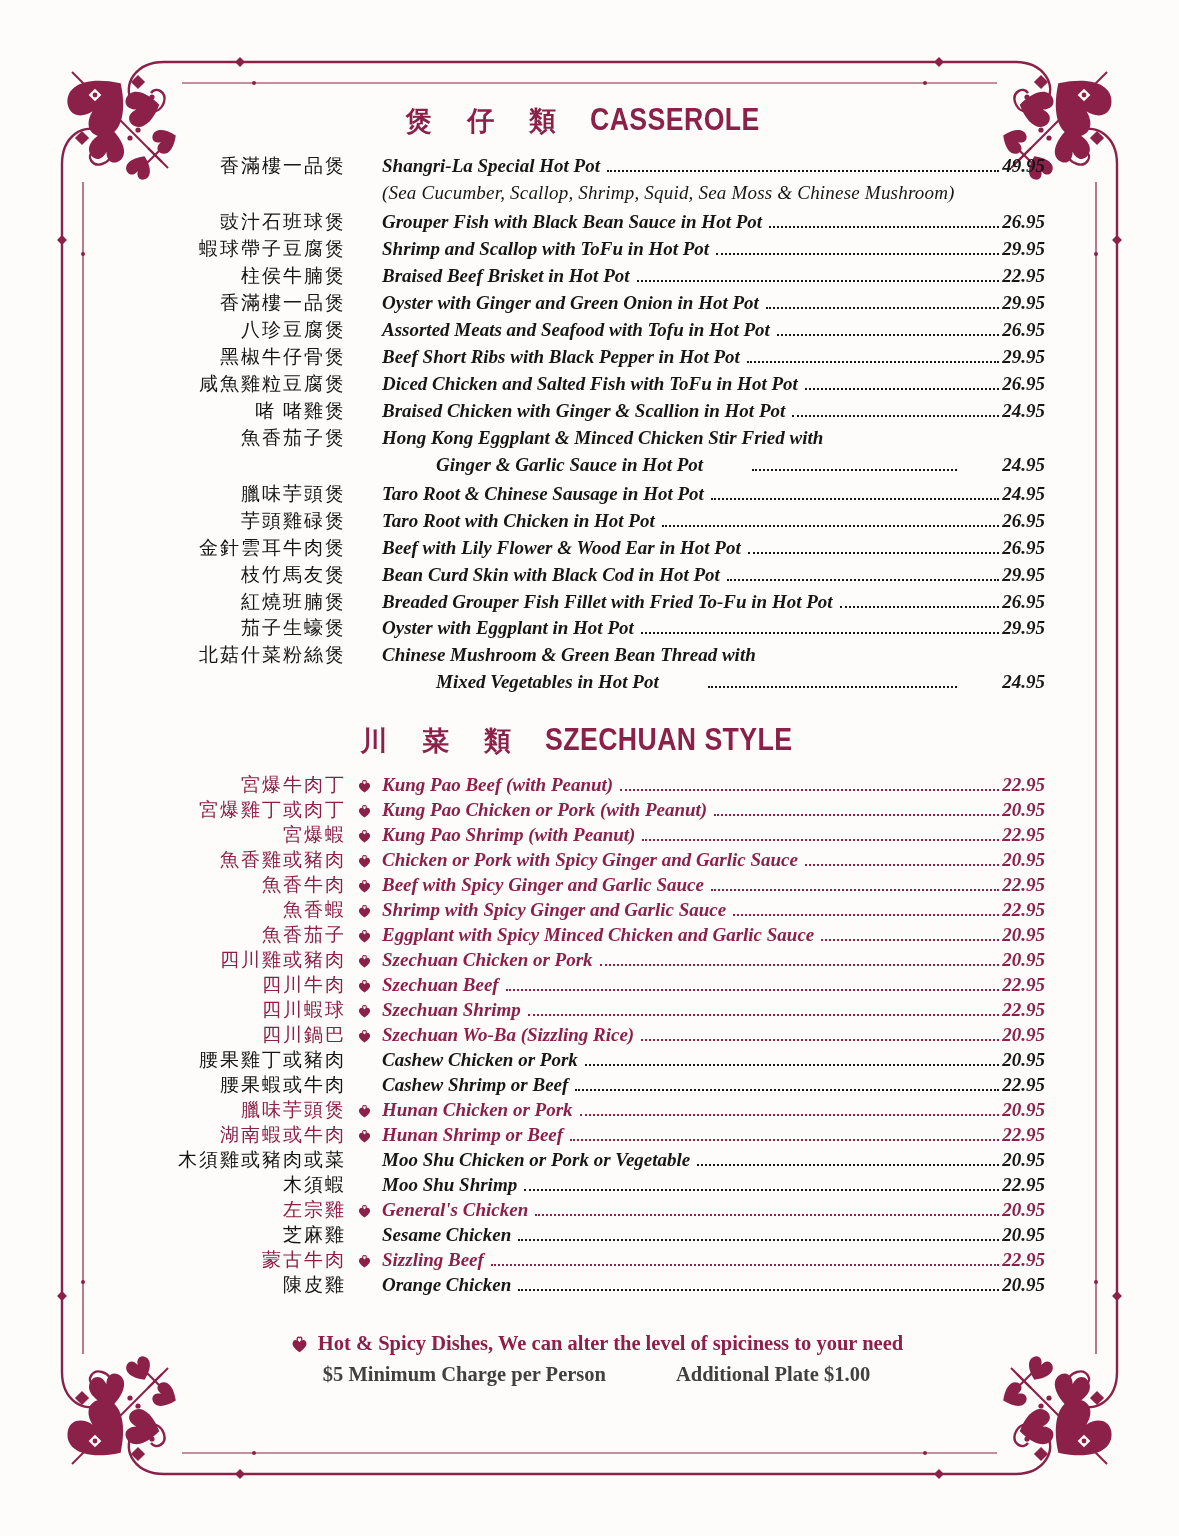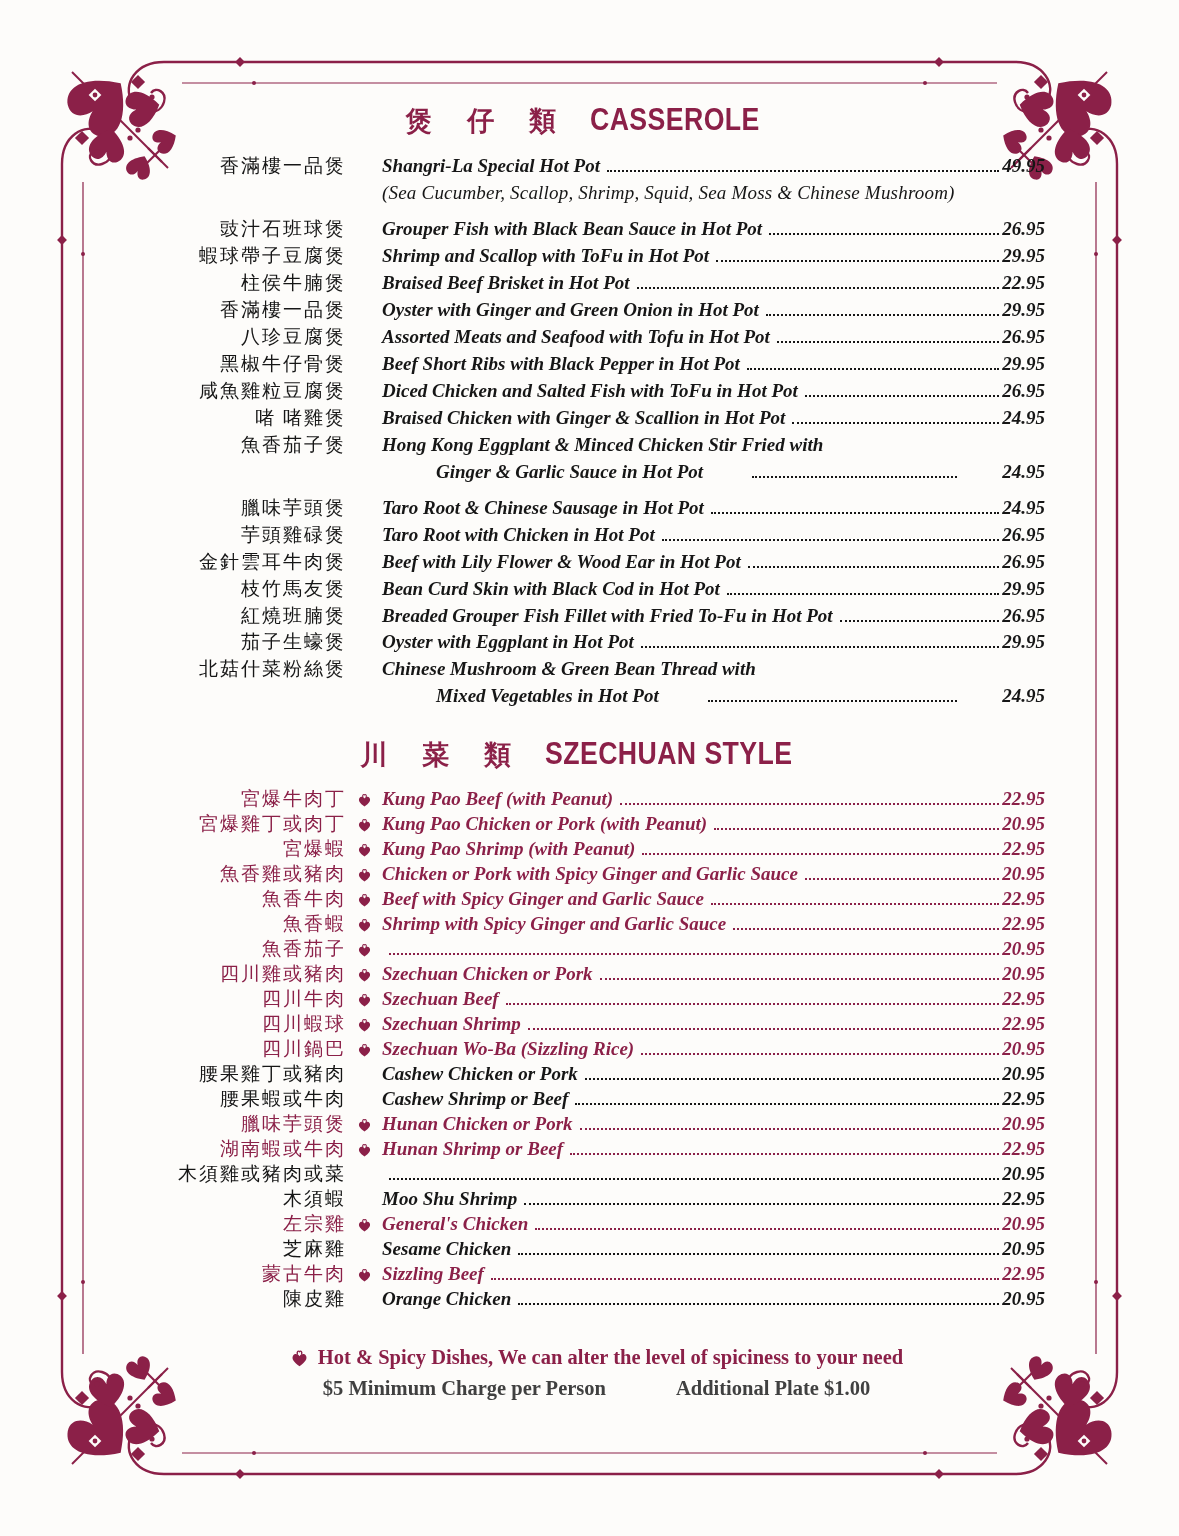--- a/index.html
+++ b/index.html
@@ -18,21 +18,21 @@
   .title-cn{font-size:27px;letter-spacing:14px;font-weight:bold;}
   .title-en{
     font-family:"Liberation Sans","DejaVu Sans",sans-serif;
     font-size:31px;letter-spacing:.5px;display:inline-block;
     transform:scaleX(.86);transform-origin:left center;
   }
   .items{display:block;}
   .row{display:flex;align-items:baseline;font-size:19px;font-weight:bold;}
   .casserole .row{line-height:1.42;}
   .szechuan  .row{line-height:1.315;}
-  .row.gap{margin-top:9px;}
+  .row.gap{margin-top:2px;}
   .row.spicy{color:#8b2048;}
   .cn{
     flex:none;width:198px;text-align:right;font-weight:normal;
     font-size:19px;letter-spacing:2px;white-space:nowrap;
   }
   .icon-cell{flex:none;width:36px;display:flex;justify-content:center;align-self:center;}
   .pepper{width:15px;height:16px;color:#8b2048;display:block;}
   .row .body{flex:1;min-width:0;}
   .line{display:flex;align-items:baseline;font-style:italic;}
   .line .en{white-space:nowrap;}
@@ -436,20 +436,21 @@
           <div class="row spicy">
             <span class="cn">魚香茄子</span>
             <span class="icon-cell">
               <svg class="pepper" viewBox="0 0 16 17">
                 <path fill="currentColor" d="M8 15.5C3 12 1 9 2.6 6.4 4 4.4 6.8 4.9 8 7c1.2-2.1 4-2.6 5.4-.6C15 9 13 12 8 15.5Z"></path>
                 <path fill="none" stroke="currentColor" stroke-width="1.2" stroke-linecap="round" d="M6.2 5.2C5.6 3.2 6.9 1.9 8 3.1M9.8 5.2C10.4 3.2 9.1 1.9 8 3.1"></path>
               </svg>
             </span>
             <div class="body">
               <div class="line">
+                <span class="en">Eggplant with Spicy Minced Chicken and Garlic Sauce</span>
                 <span class="dots"></span>
                 <span class="price">20.95</span>
               </div>
             </div>
           </div>
           <div class="row spicy">
             <span class="cn">四川雞或豬肉</span>
             <span class="icon-cell">
               <svg class="pepper" viewBox="0 0 16 17">
                 <path fill="currentColor" d="M8 15.5C3 12 1 9 2.6 6.4 4 4.4 6.8 4.9 8 7c1.2-2.1 4-2.6 5.4-.6C15 9 13 12 8 15.5Z"></path>
@@ -564,20 +565,21 @@
                 <span class="dots"></span>
                 <span class="price">22.95</span>
               </div>
             </div>
           </div>
           <div class="row">
             <span class="cn">木須雞或豬肉或菜</span>
             <span class="icon-cell"></span>
             <div class="body">
               <div class="line">
+                <span class="en">Moo Shu Chicken or Pork or Vegetable</span>
                 <span class="dots"></span>
                 <span class="price">20.95</span>
               </div>
             </div>
           </div>
           <div class="row">
             <span class="cn">木須蝦</span>
             <span class="icon-cell"></span>
             <div class="body">
               <div class="line">

